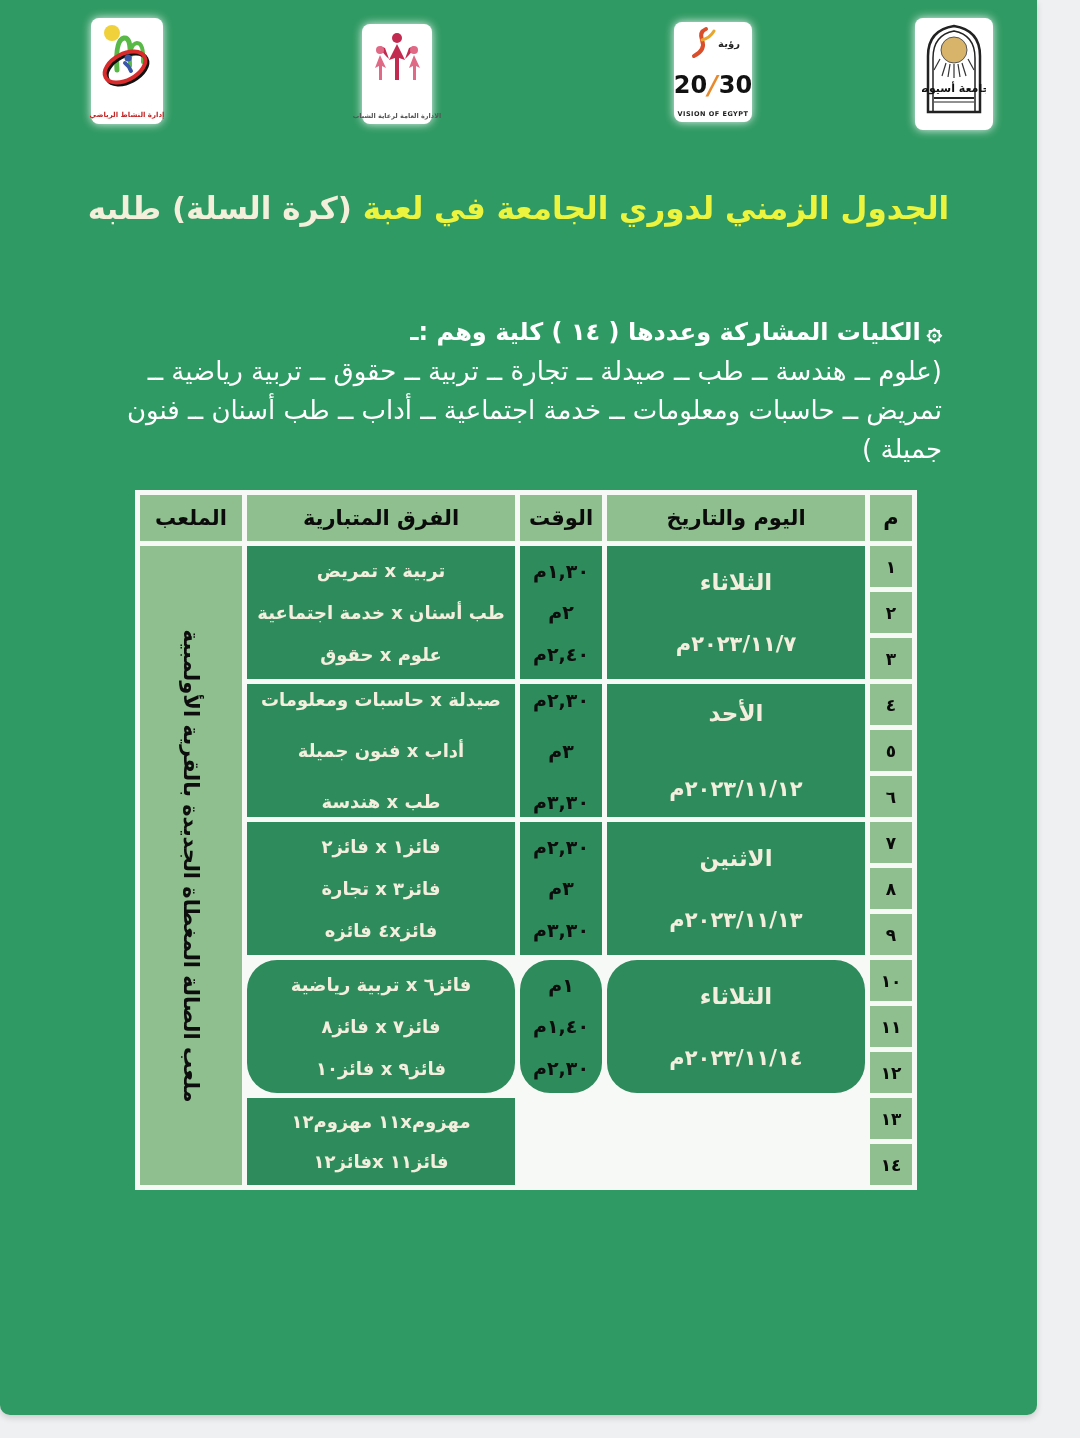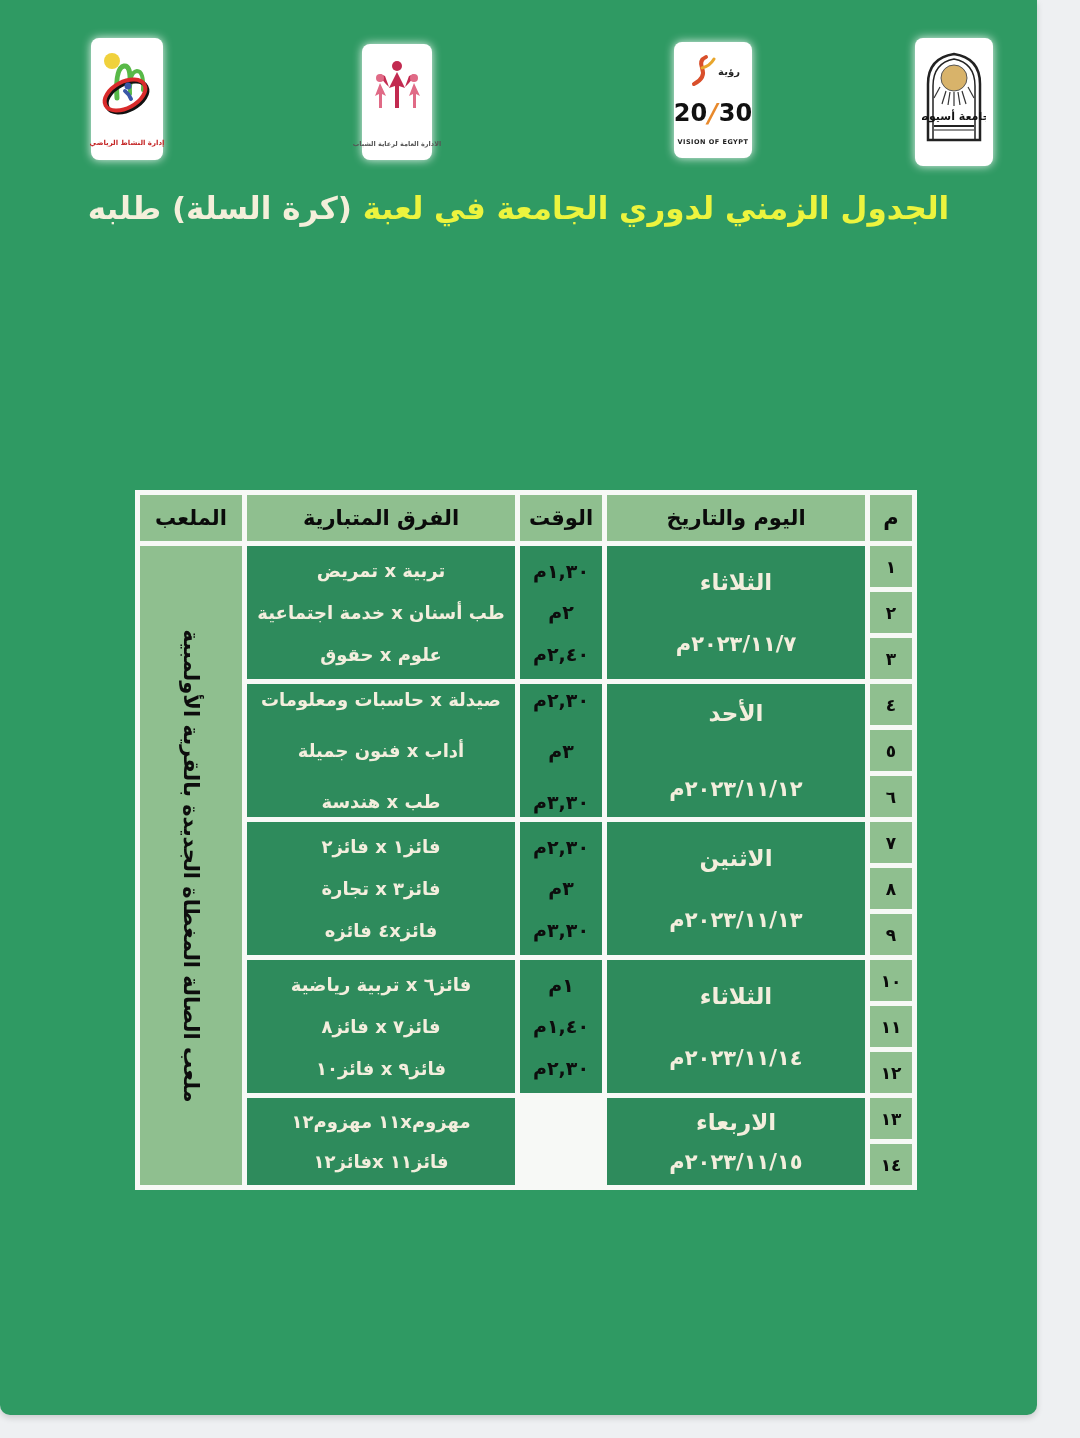--- a/index.html
+++ b/index.html
@@ -18,23 +18,22 @@
     direction:rtl;
     box-shadow:0 3px 6px rgba(0,0,0,.15);
   }
   
   .logo{
     position:absolute;
     background:#ffffff;
     border-radius:8px;
     box-shadow:0 0 10px rgba(255,255,255,.9);
     display:flex;flex-direction:column;align-items:center;justify-content:space-between;
-    padding:12px 2px;
+    padding:4px 2px;
     direction:rtl;
-    margin-top:20px;
   }
   .logo .cap{font-size:7px;font-weight:bold;line-height:1.1;text-align:center;white-space:nowrap;}
   .logo-sports{left:auto;right:874px;top:18px;width:68px;height:98px;} 
   .logo-youth{right:605px;top:24px;width:66px;height:92px;}
   .logo-2030{right:285px;top:22px;width:74px;height:92px;}
   .logo-univ{right:44px;top:18px;width:74px;height:104px;}
   .v2030-row{display:flex;direction:ltr;align-items:center;font-weight:bold;color:#111;font-size:24px;line-height:1;}
   .v2030-slash{color:#e8892c;font-size:26px;margin:0 1px;transform:skewX(-12deg);}
   .v2030-cap{font-size:6.5px;letter-spacing:.5px;color:#222;font-weight:bold;direction:ltr;}
   .v2030-top{display:flex;direction:ltr;align-items:center;gap:2px;}
@@ -71,21 +70,21 @@
   .light{background:#8fbf8f;color:#0b0b0b;}
   .dark{background:#2e8b5c;}
   .head{font-weight:bold;font-size:21px;}
   .num-cell{font-size:17px;font-weight:bold;}
   .stack{flex-direction:column;justify-content:space-around;padding:4px 2px;}
   .day-name{font-size:23px;font-weight:bold;color:#f3eedd;}
   .date{font-size:21px;font-weight:bold;color:#f3eedd;}
   .time-line{font-size:19px;font-weight:bold;color:#0d0d0d;}
   .match-line{font-size:18px;font-weight:bold;color:#f3eedd;white-space:nowrap;}
   .c1{grid-column:1;} .c2{grid-column:2;} .c3{grid-column:3;} .c4{grid-column:4;} .c5{grid-column:5;}
-  .rB1{grid-row:2/5;} .rB2{grid-row:5/8;gap:28px;} .rB3{grid-row:8/11;} .rB4{grid-row:11/14;} .rB5{grid-row:14/16;}
+  .rB1{grid-row:2/5;} .rB2{grid-row:5/8;gap:28px;} .rB3{grid-row:8/11;} .rB4{grid-row:11/14;border-radius:30px;} .rB5{grid-row:14/16;}
   .venue-cell{grid-row:2/16;position:relative;}
   .venue-text{
     position:absolute;top:50%;left:50%;
     transform:translate(-50%,-50%) rotate(90deg);
     white-space:nowrap;font-weight:bold;font-size:21px;color:#0d0d0d;
   }
 </style>
 </head>
 <body>
 
@@ -151,20 +150,26 @@
       <text x="32" y="70" text-anchor="middle" font-size="11" font-weight="bold" fill="#111">جامعة أسيوط</text>
       <line x1="12" y1="76" x2="52" y2="76" stroke="#222" stroke-width="2"></line>
       <line x1="12" y1="80" x2="52" y2="80" stroke="#222" stroke-width="1"></line>
     </svg>
   </div>
 
   <div class="doc-title">
     <span class="t-yellow">الجدول الزمني لدوري الجامعة في لعبة </span><span class="t-cream">(كرة السلة) طلبه</span>
   </div>
 
+  <div class="intro">
+    <div class="intro-head">
+      <span class="intro-bullet">۞</span><span>الكليات المشاركة وعددها ( ١٤ ) كلية وهم :ـ</span>
+    </div>
+    <div class="intro-body">(علوم ــ هندسة ــ طب ــ صيدلة ــ تجارة ــ تربية ــ حقوق ــ تربية رياضية ــ تمريض ــ حاسبات ومعلومات ــ خدمة اجتماعية ــ أداب ــ طب أسنان ــ فنون جميلة )</div>
+  </div>
 
   <div class="sched-table">
 
     <div class="cell light head c1">م</div>
     <div class="cell light head c2">اليوم والتاريخ</div>
     <div class="cell light head c3">الوقت</div>
     <div class="cell light head c4">الفرق المتبارية</div>
     <div class="cell light head c5">الملعب</div>
 
     <div class="cell light c5 venue-cell">
@@ -239,23 +244,19 @@
       <div class="time-line">١م</div>
       <div class="time-line">١,٤٠م</div>
       <div class="time-line">٢,٣٠م</div>
     </div>
     <div class="cell dark stack c4 rB4">
       <div class="match-line">فائز٦ x تربية رياضية</div>
       <div class="match-line">فائز٧ x فائز٨</div>
       <div class="match-line">فائز٩ x فائز١٠</div>
     </div>
 
-    <div class="cell dark stack c2 rB5">
-      <div class="day-name">الاربعاء</div>
-      <div class="date">٢٠٢٣/١١/١٥م</div>
-    </div>
     <div class="cell dark stack c4 rB5">
       <div class="match-line">مهزوم١١x مهزوم١٢</div>
       <div class="match-line">فائز١١ xفائز١٢</div>
     </div>
 
   </div>
 </div>
 
 </body></html>

